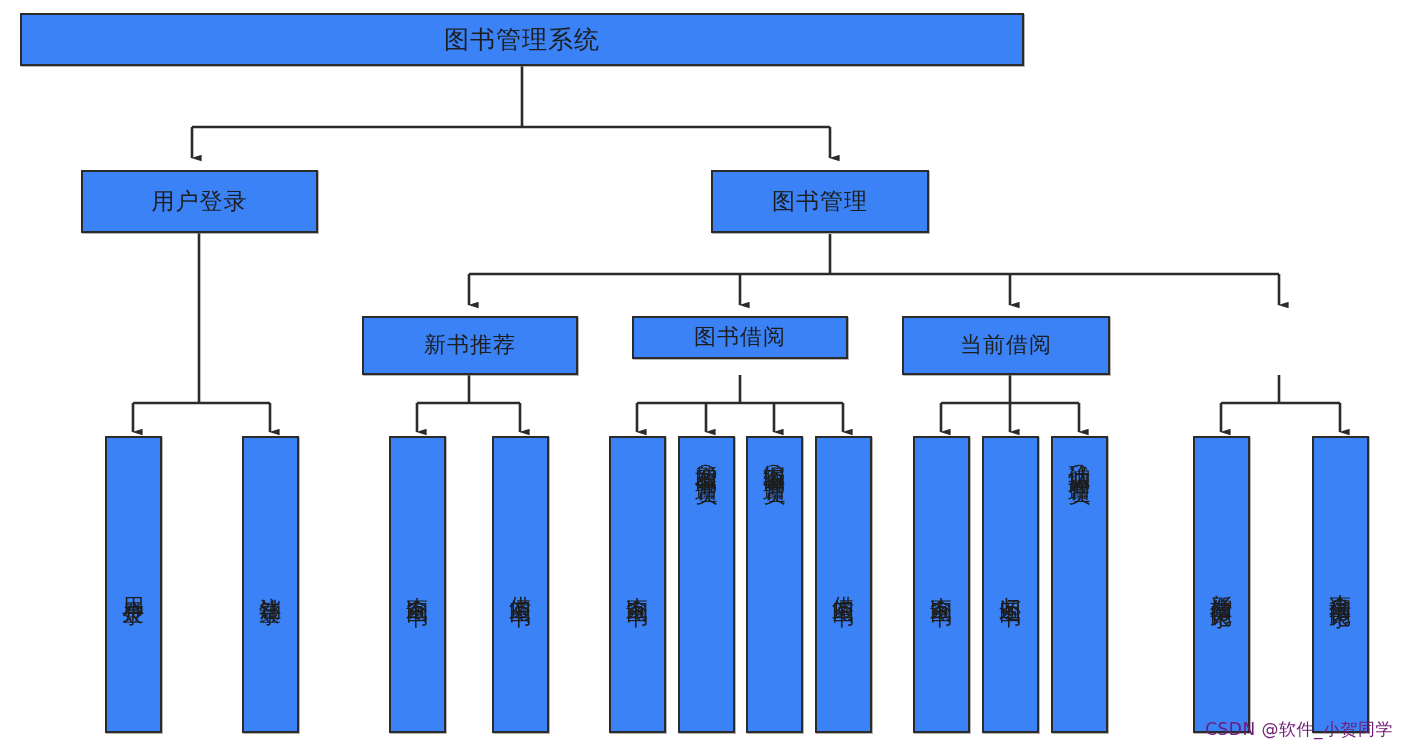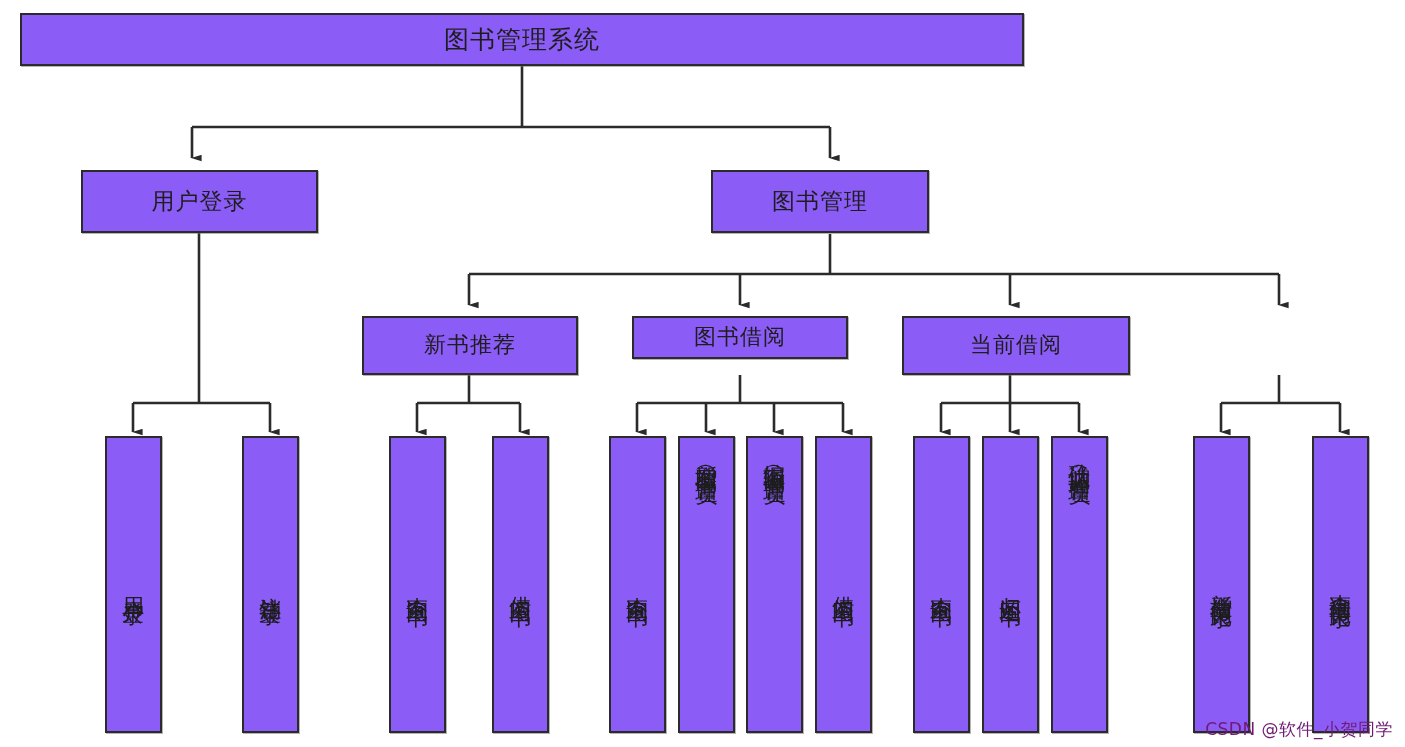--- a/index.html
+++ b/index.html
@@ -23,21 +23,21 @@
     position: absolute;
     left: 0;
     top: 0;
     width: 1405px;
     height: 747px;
     pointer-events: none;
   }
   .node {
     position: absolute;
     box-sizing: border-box;
-    background: #8b5cf6;
+    background: #3b82f6;
     border: 2px solid #2b2b2b;
     box-shadow: 1px 1px 0 0 rgba(120,120,120,0.55);
     display: flex;
     align-items: center;
     justify-content: center;
     color: #1d1d1d;
     z-index: 2;
   }
   .node-h {
     font-size: 23px;
@@ -148,21 +148,21 @@
   </div>
 
   <div class="node node-h node-lv3" style="left:362px; top:316px; width:216px; height:59px;justify-content:center;">
     <span class="label">新书推荐</span>
   </div>
 
   <div class="node node-h node-lv3" style="left:632px; top:316px; width:216px; height:43px;">
     <span class="label">图书借阅</span>
   </div>
 
-  <div class="node node-h node-lv3" style="left:902px; top:316px; width:228px; height:59px;">
+  <div class="node node-h node-lv3" style="left:902px; top:316px; width:208px; height:59px;">
     <span class="label">当前借阅</span>
   </div>
 
 
   <div class="node node-v vmid" style="left:105px; top:436px; width:57px; height:297px;">
     <span class="label">用户登录</span>
   </div>
 
   <div class="node node-v vmid" style="left:242px; top:436px; width:57px; height:297px;">
     <span class="label">注销登录</span>

